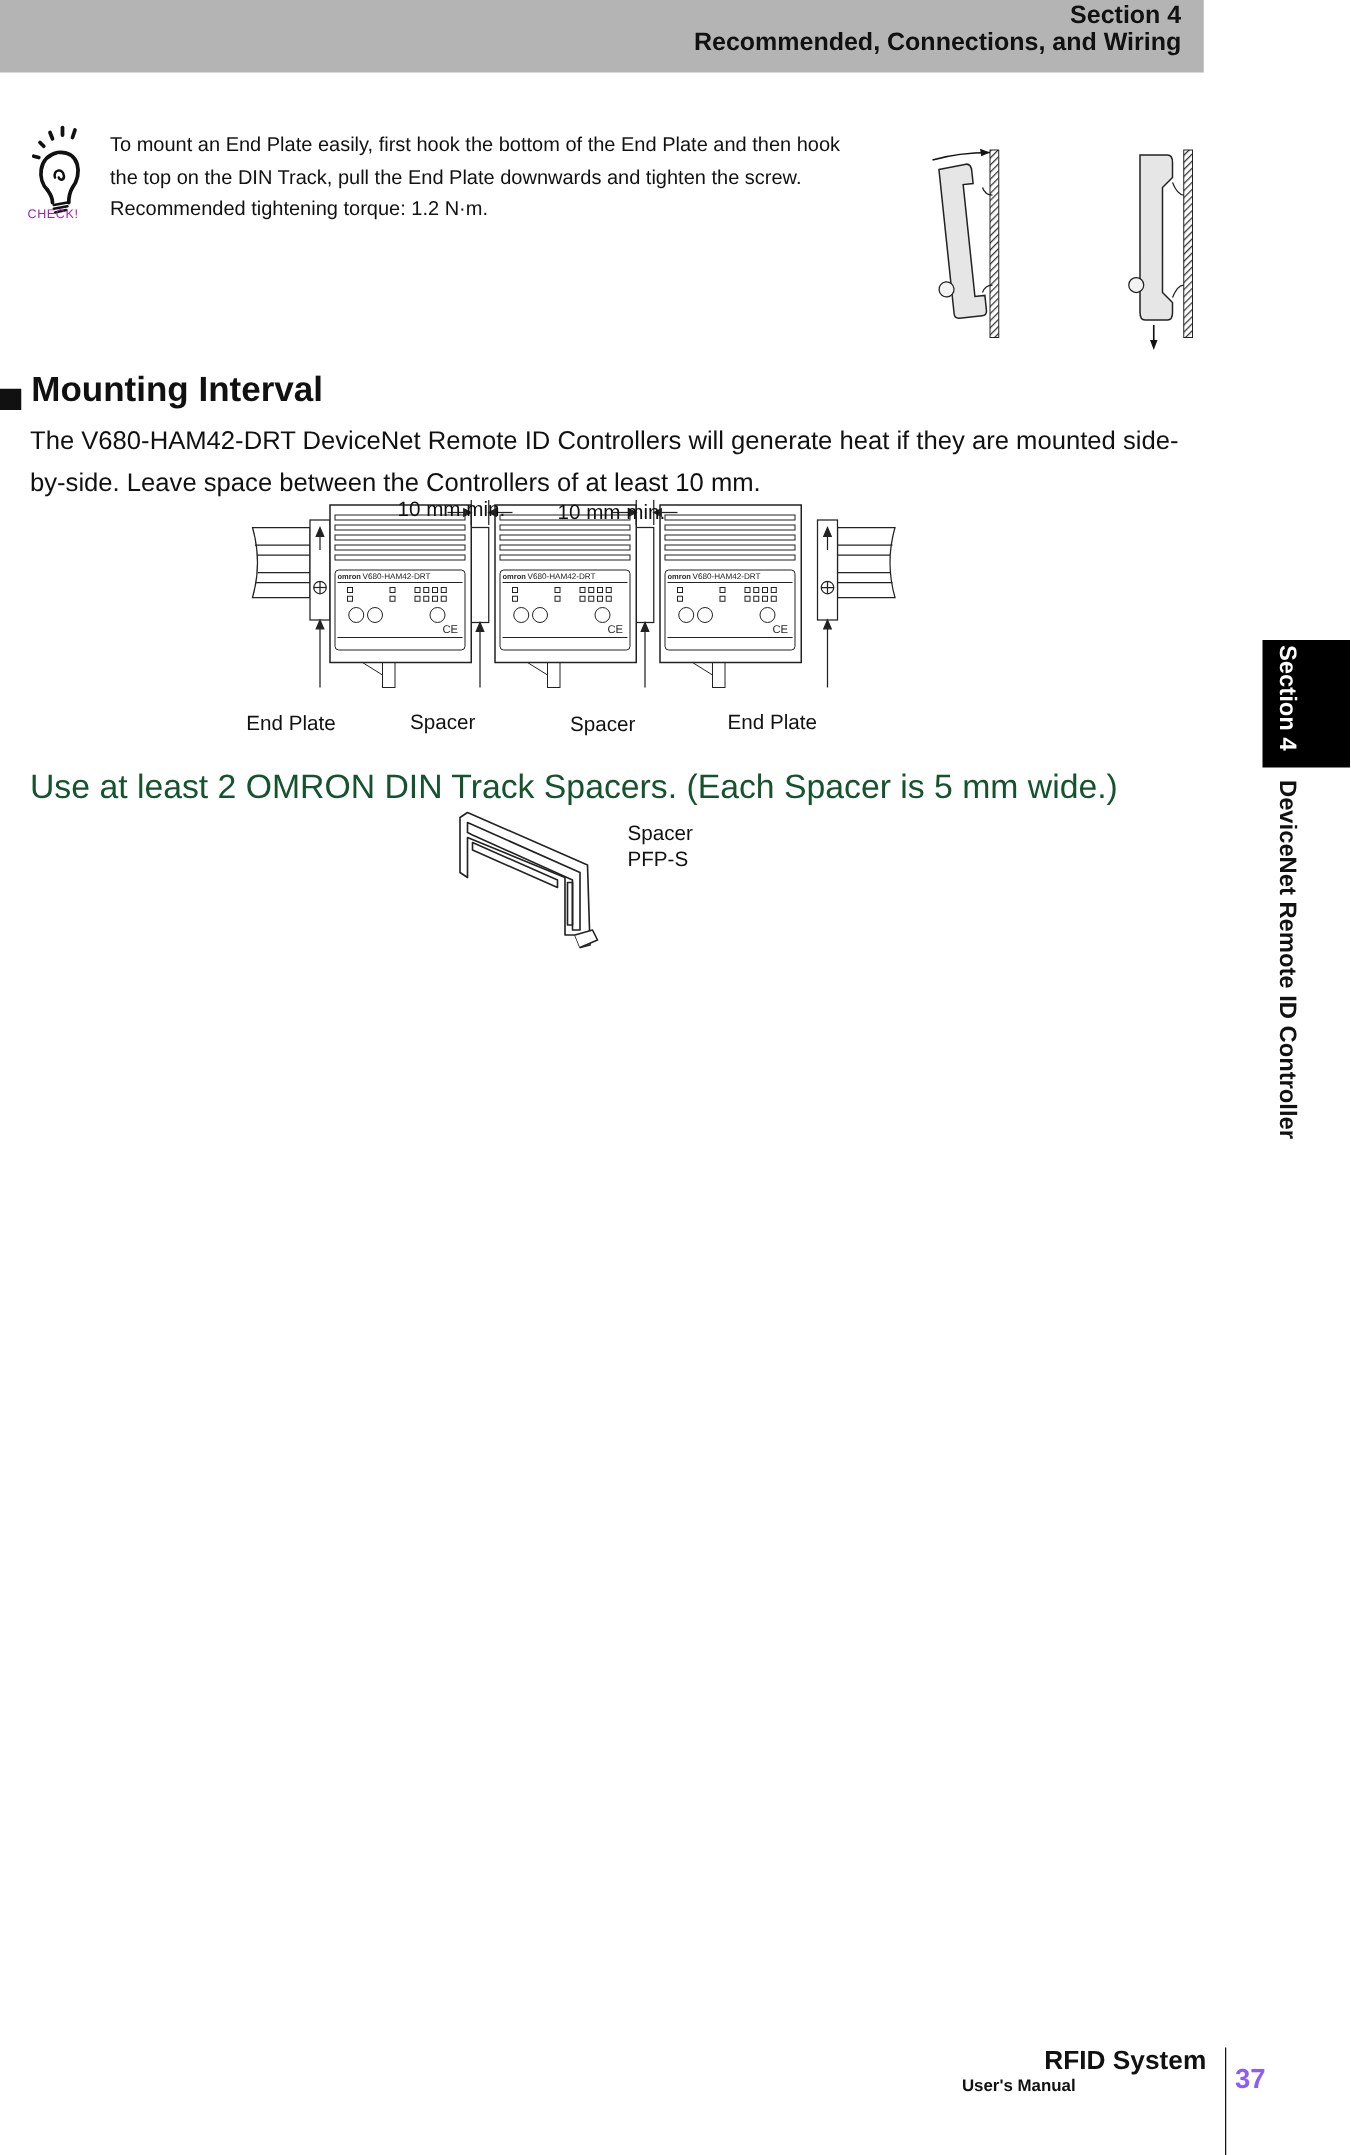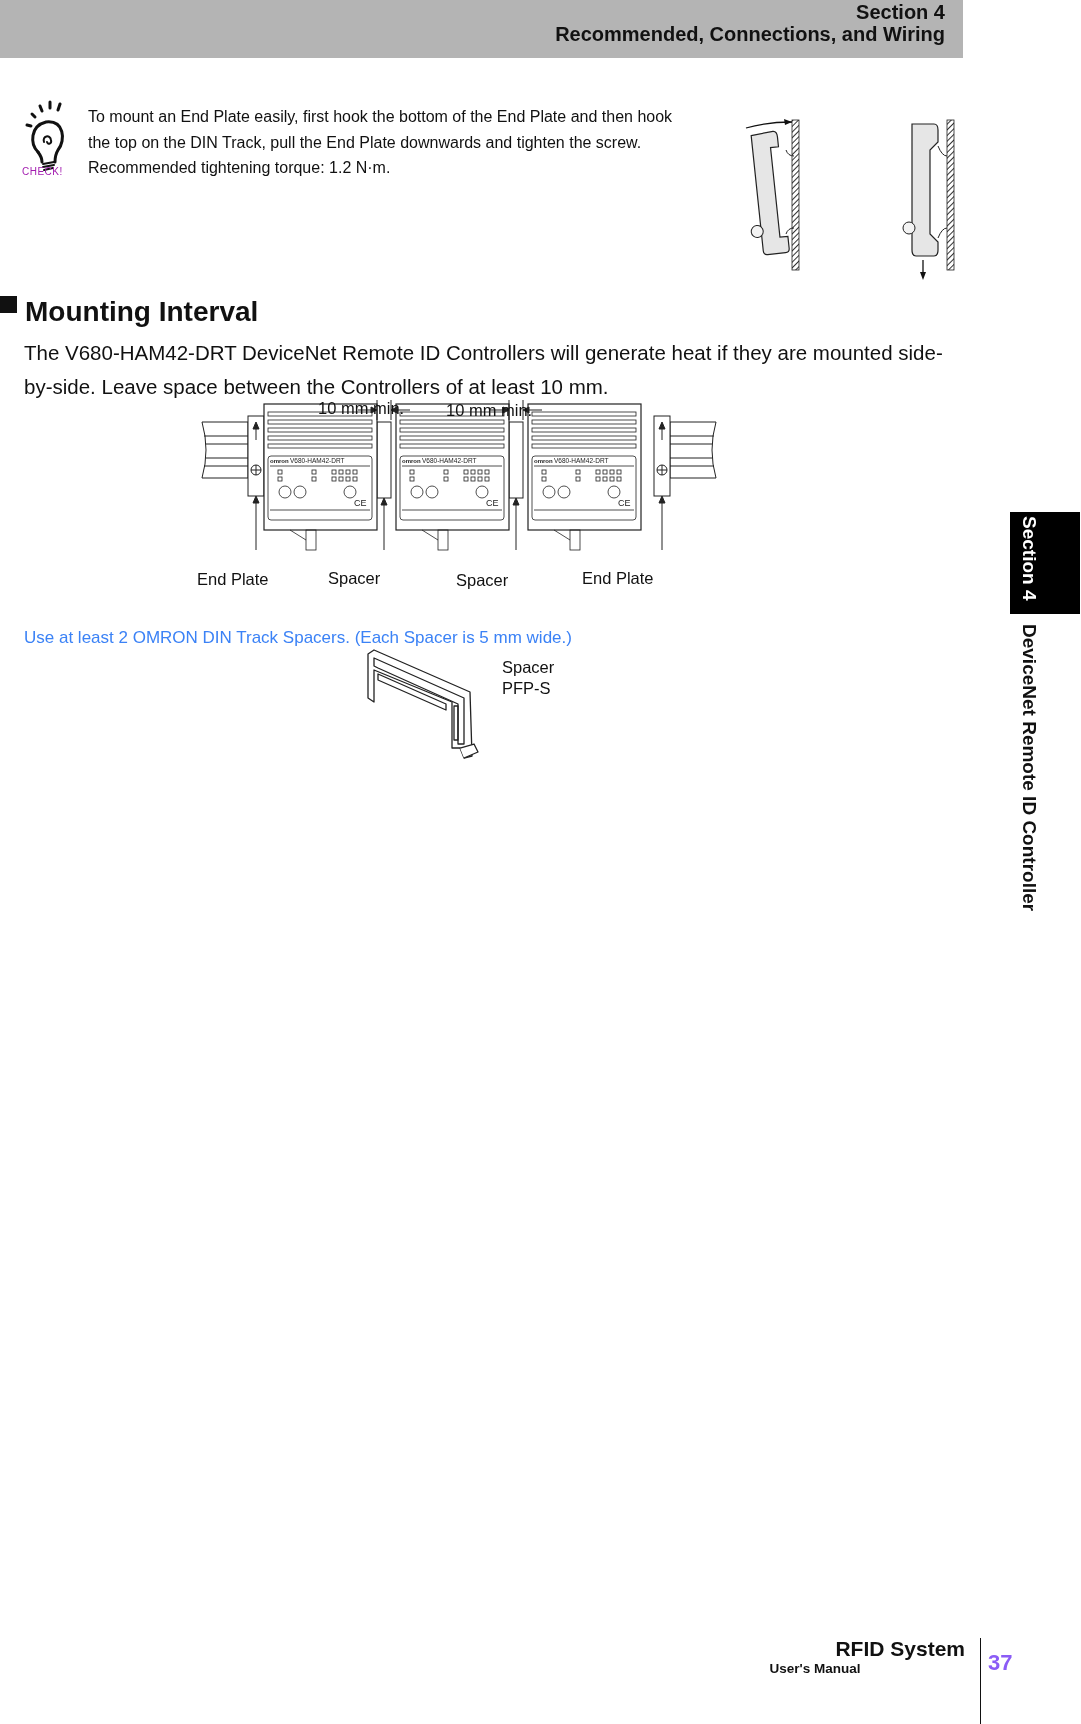--- a/index.html
+++ b/index.html
@@ -10,27 +10,27 @@
   .header-section { position:absolute; right:136px; top:0; font-weight:bold; font-size:20px; line-height:24px; text-align:right; color:#111; width:600px; }
   .header-title { position:absolute; right:136px; top:22px; font-weight:bold; font-size:20px; line-height:24px; text-align:right; color:#111; width:700px; }
 
   .check-icon { position:absolute; left:20px; top:100px; width:60px; height:84px; }
   .check-label { position:absolute; left:22px; top:166px; font-size:10px; letter-spacing:0.5px; color:#a21caf; }
   .check-text { position:absolute; left:88px; top:104px; width:640px; font-size:16px; line-height:25.5px; color:#111; }
   .check-text div { white-space:nowrap; }
 
   .endplate-fig { position:absolute; left:740px; top:110px; width:220px; height:170px; }
 
-  .section-heading { position:absolute; left:0; top:296px; font-size:28px; font-weight:bold; color:#111; display:flex; align-items:flex-start; }
+  .section-heading { position:absolute; left:0; top:296px; font-size:28px; font-weight:bold; color:#111; display:flex; align-items:flex-end; }
   .section-heading .square { width:17px; height:17px; background:#111; margin-right:8px; display:inline-block; }
   .body-para { position:absolute; left:24px; top:336px; width:940px; font-size:20.5px; line-height:34px; color:#111; }
 
   .interval-fig { position:absolute; left:190px; top:400px; width:540px; height:200px; }
 
-  .spacer-para { position:absolute; left:24px; top:628px; font-size:17px; color:#3b82f6; white-space:nowrap; }
+  .spacer-para { position:absolute; left:24px; top:614px; font-size:27px; color:#14532d; white-space:nowrap; }
   .spacer-fig { position:absolute; left:360px; top:648px; width:160px; height:112px; }
   .spacer-label { position:absolute; left:502px; top:657px; font-size:16.5px; line-height:21px; color:#111; }
 
   .side-tab { position:absolute; left:1010px; top:512px; width:70px; height:102px; background:#000; }
   .side-tab-text { position:absolute; left:1014px; top:516px; width:30px; height:96px; writing-mode:vertical-rl; color:#fff; font-weight:bold; font-size:19px; line-height:30px; white-space:nowrap; }
   .side-chapter { position:absolute; left:1014px; top:624px; width:30px; writing-mode:vertical-rl; color:#111; font-weight:bold; font-size:19px; line-height:30px; white-space:nowrap; }
 
   .footer-title { position:absolute; right:116px; top:1637px; font-size:21px; font-weight:bold; color:#111; text-align:right; width:300px; }
   .footer-sub { position:absolute; right:116px; top:1661px; font-size:13.5px; font-weight:bold; color:#111; text-align:center; width:300px; }
   .footer-rule { position:absolute; left:980px; top:1638px; width:1px; height:86px; background:#111; }

